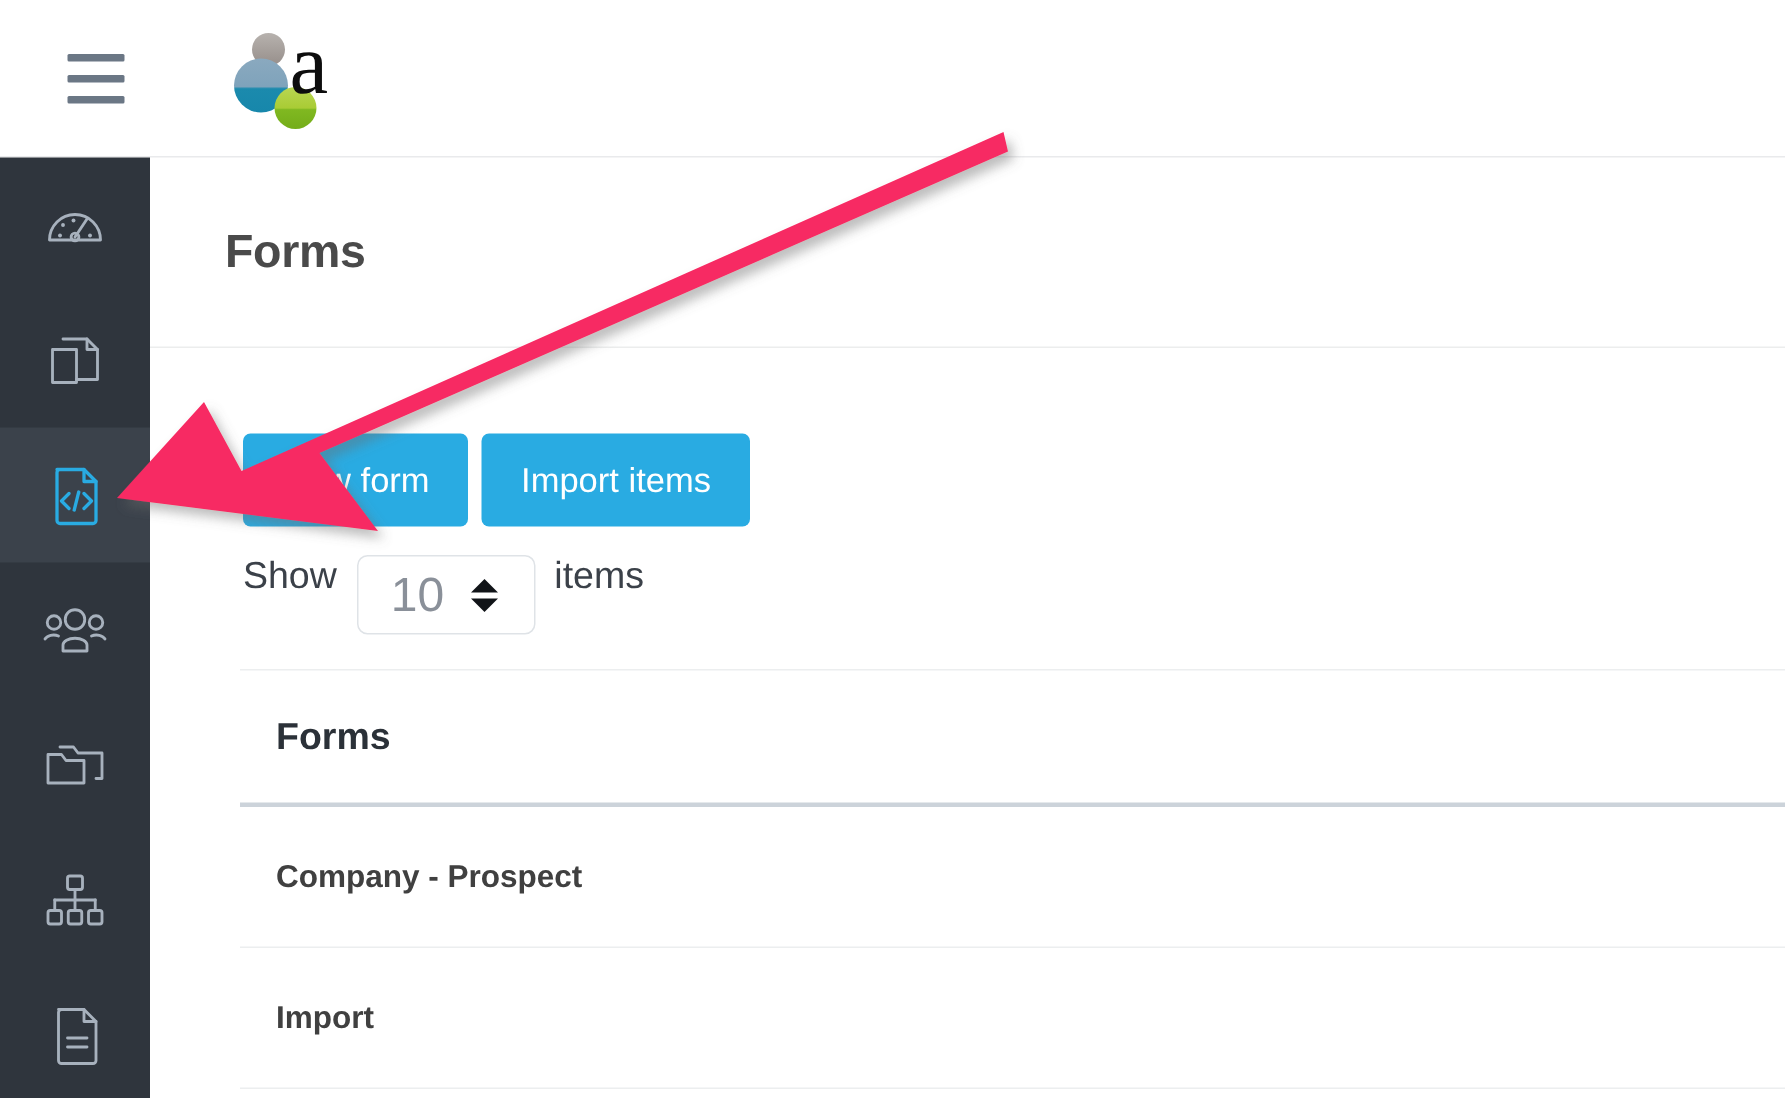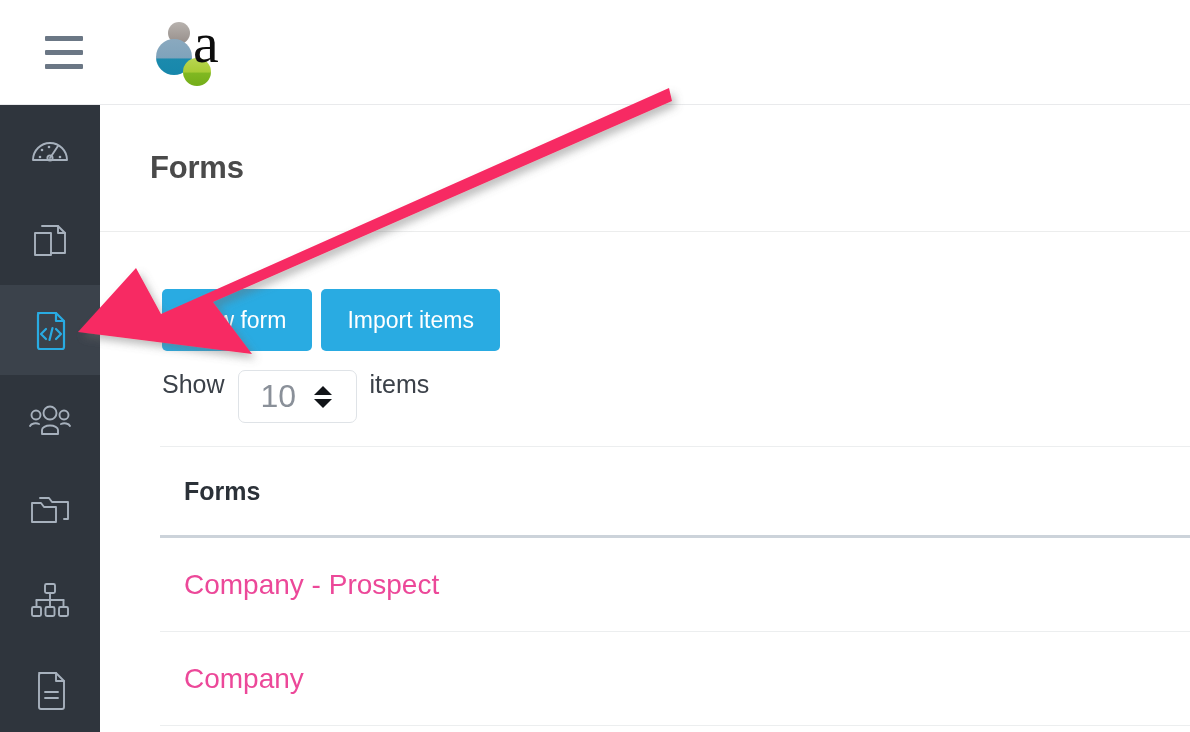--- a/index.html
+++ b/index.html
@@ -133,21 +133,21 @@
     font-size: 25px; font-weight: bold; color: #2b3138;
   }
   .trow {
     height: 94px;
     display: flex; align-items: center;
     border-bottom: 1px solid #eceeef;
     cursor: pointer;
   }
   .td {
     padding-left: 24px;
-    font-size: 28px; color: #ec4899; font-weight: normal;
+    font-size: 21px; color: #404040; font-weight: bold;
   }
 
   
   .arrow-layer {
     position: absolute; left: 0; top: 0;
     width: 1190px; height: 732px;
     pointer-events: none; z-index: 50;
   }
 </style>
 </head>
@@ -289,21 +289,21 @@
     </div>
 
     <div class="table">
       <div class="thead-row">
         <div class="th">Forms</div>
       </div>
       <div class="trow">
         <div class="td">Company - Prospect</div>
       </div>
       <div class="trow">
-        <div class="td">Company</div>
+        <div class="td">Import</div>
       </div>
     </div>
   </main>
 
   <svg class="arrow-layer" viewBox="0 0 1190 732">
     <defs>
       <filter id="arrowShadow" x="-20%" y="-20%" width="160%" height="160%">
         <feDropShadow dx="4" dy="5" stdDeviation="4" flood-color="#6b6b6b" flood-opacity="0.45"></feDropShadow>
       </filter>
     </defs>

